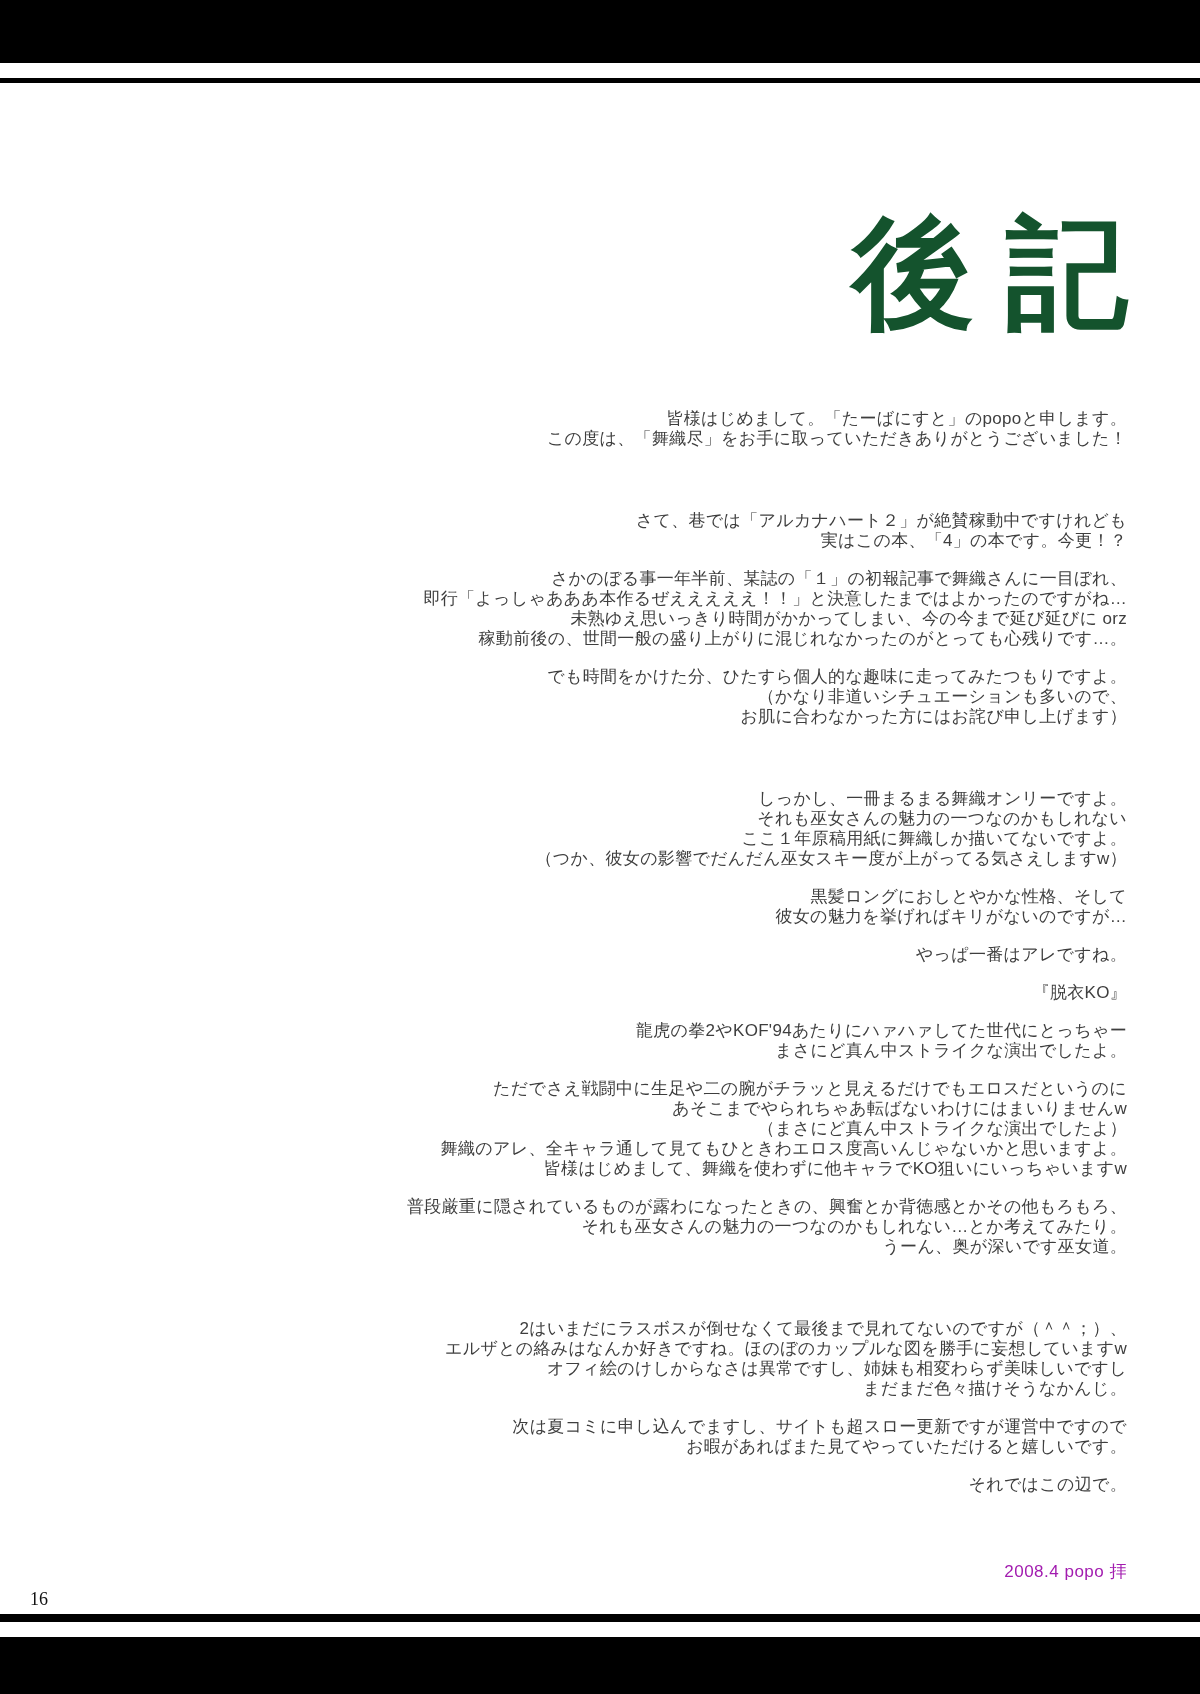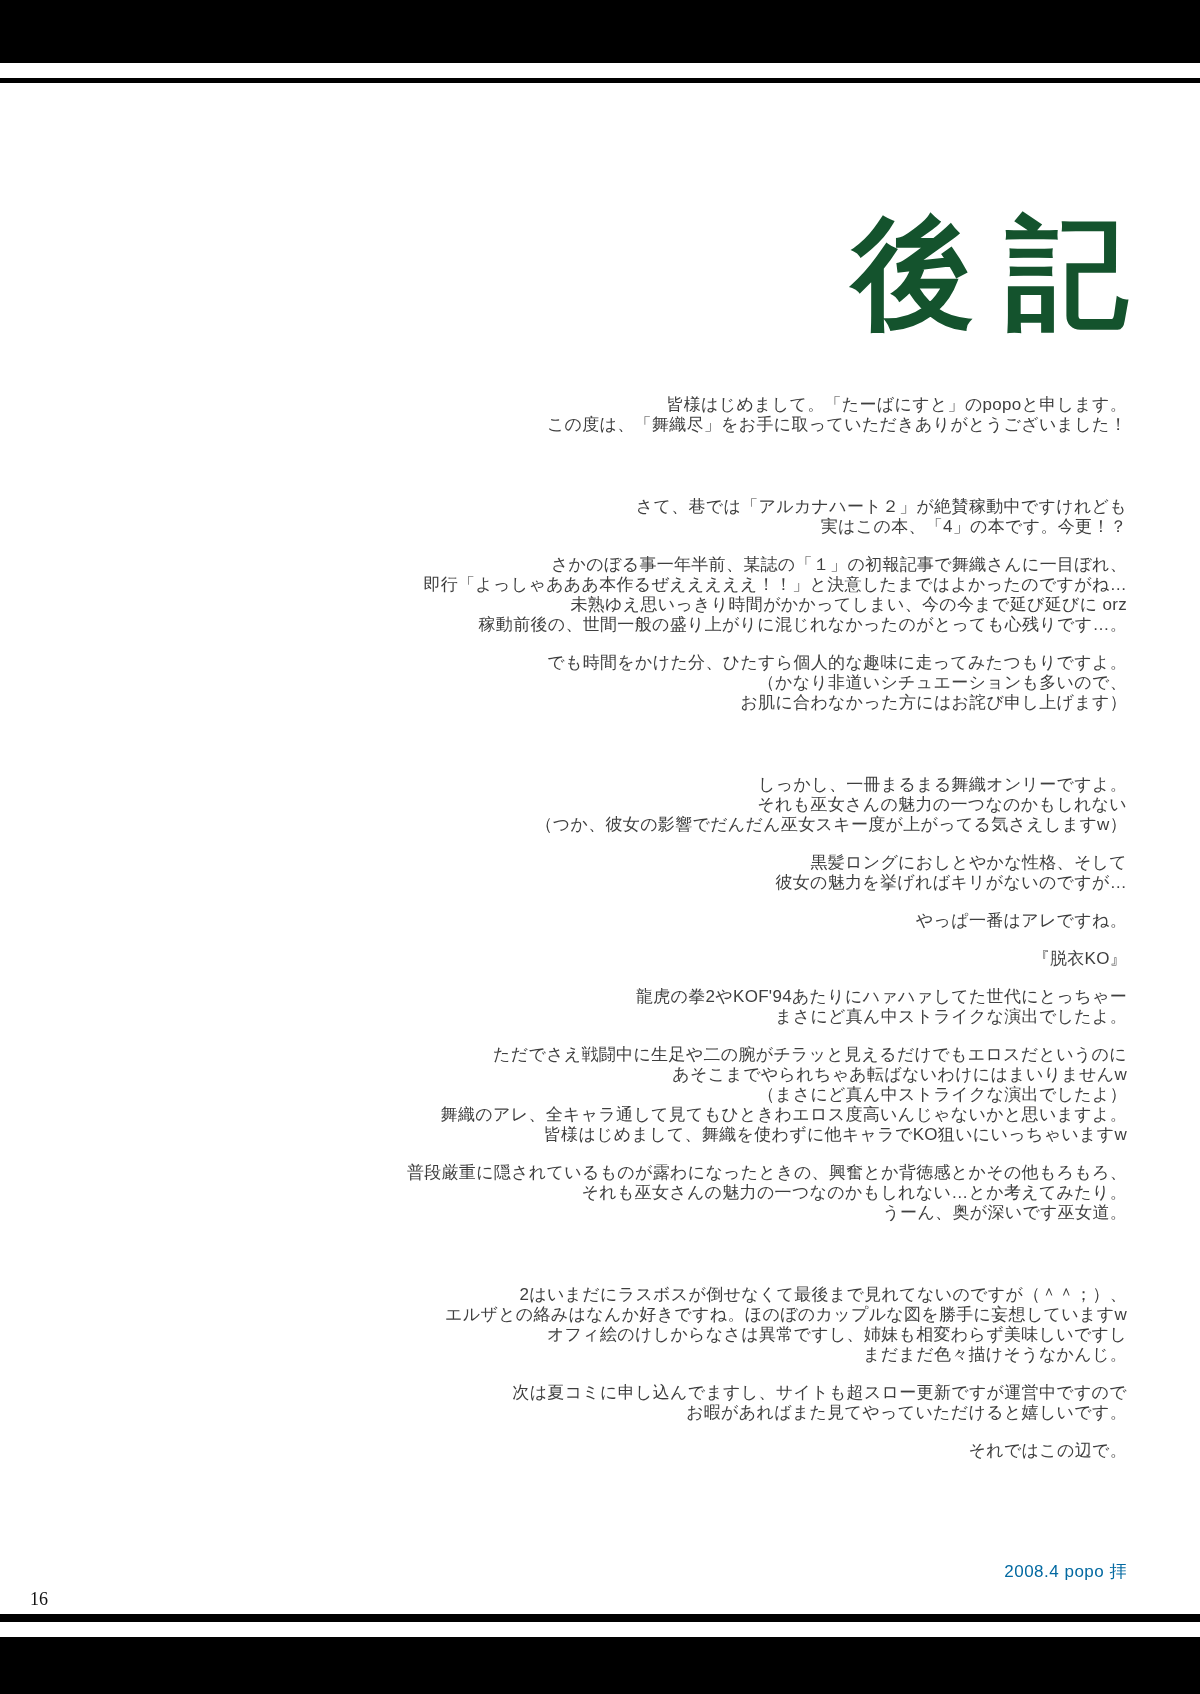--- a/index.html
+++ b/index.html
@@ -35,30 +35,30 @@
 
   .content {
     position: absolute;
     top: 395px; left: 90px; right: 73px;
     text-align: right;
     font-size: 17px;
     line-height: 20px;
     letter-spacing: 0.3px;
     color: #3e3e3e;
   }
-  .para { margin: 0 0 18px 0; }
+  .para { margin: 14px 0 18px 0; }
   .para.gap-large { margin-bottom: 62px; }
   .line { display: block; }
 
   .signature {
     position: absolute;
     top: 1560px; right: 73px;
     font-size: 17px;
     letter-spacing: 0.5px;
-    color: #0369a1;
+    color: #a21caf;
   }
   .page-number {
     position: absolute;
     top: 1589px; left: 30px;
     font-family: "Liberation Serif", serif;
     font-size: 18px;
     color: #111111;
   }
 </style>
 </head>
@@ -86,20 +86,21 @@
         <span class="line">稼動前後の、世間一般の盛り上がりに混じれなかったのがとっても心残りです…。</span>
       </p>
       <p class="para gap-large">
         <span class="line">でも時間をかけた分、ひたすら個人的な趣味に走ってみたつもりですよ。</span>
         <span class="line">（かなり非道いシチュエーションも多いので、</span>
         <span class="line">お肌に合わなかった方にはお詫び申し上げます）</span>
       </p>
       <p class="para">
         <span class="line">しっかし、一冊まるまる舞織オンリーですよ。</span>
         <span class="line">それも巫女さんの魅力の一つなのかもしれない</span>
+        <span class="line">ここ１年原稿用紙に舞織しか描いてないですよ。</span>
         <span class="line">（つか、彼女の影響でだんだん巫女スキー度が上がってる気さえしますw）</span>
       </p>
       <p class="para">
         <span class="line">黒髪ロングにおしとやかな性格、そして</span>
         <span class="line">彼女の魅力を挙げればキリがないのですが…</span>
       </p>
       <p class="para">
         <span class="line">やっぱ一番はアレですね。</span>
       </p>
       <p class="para">

